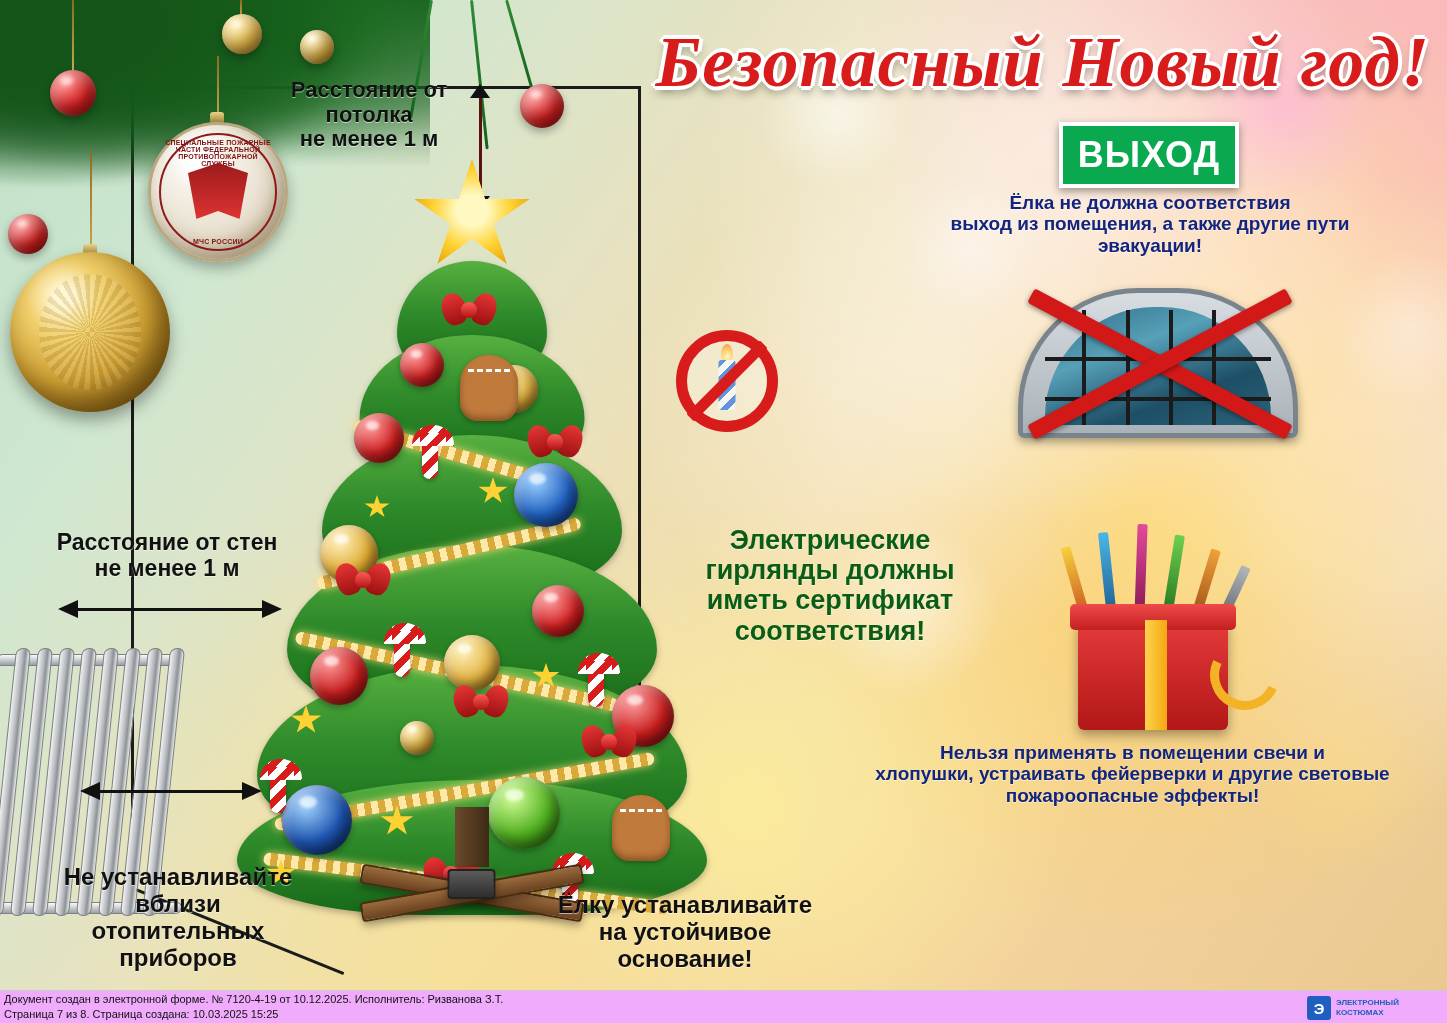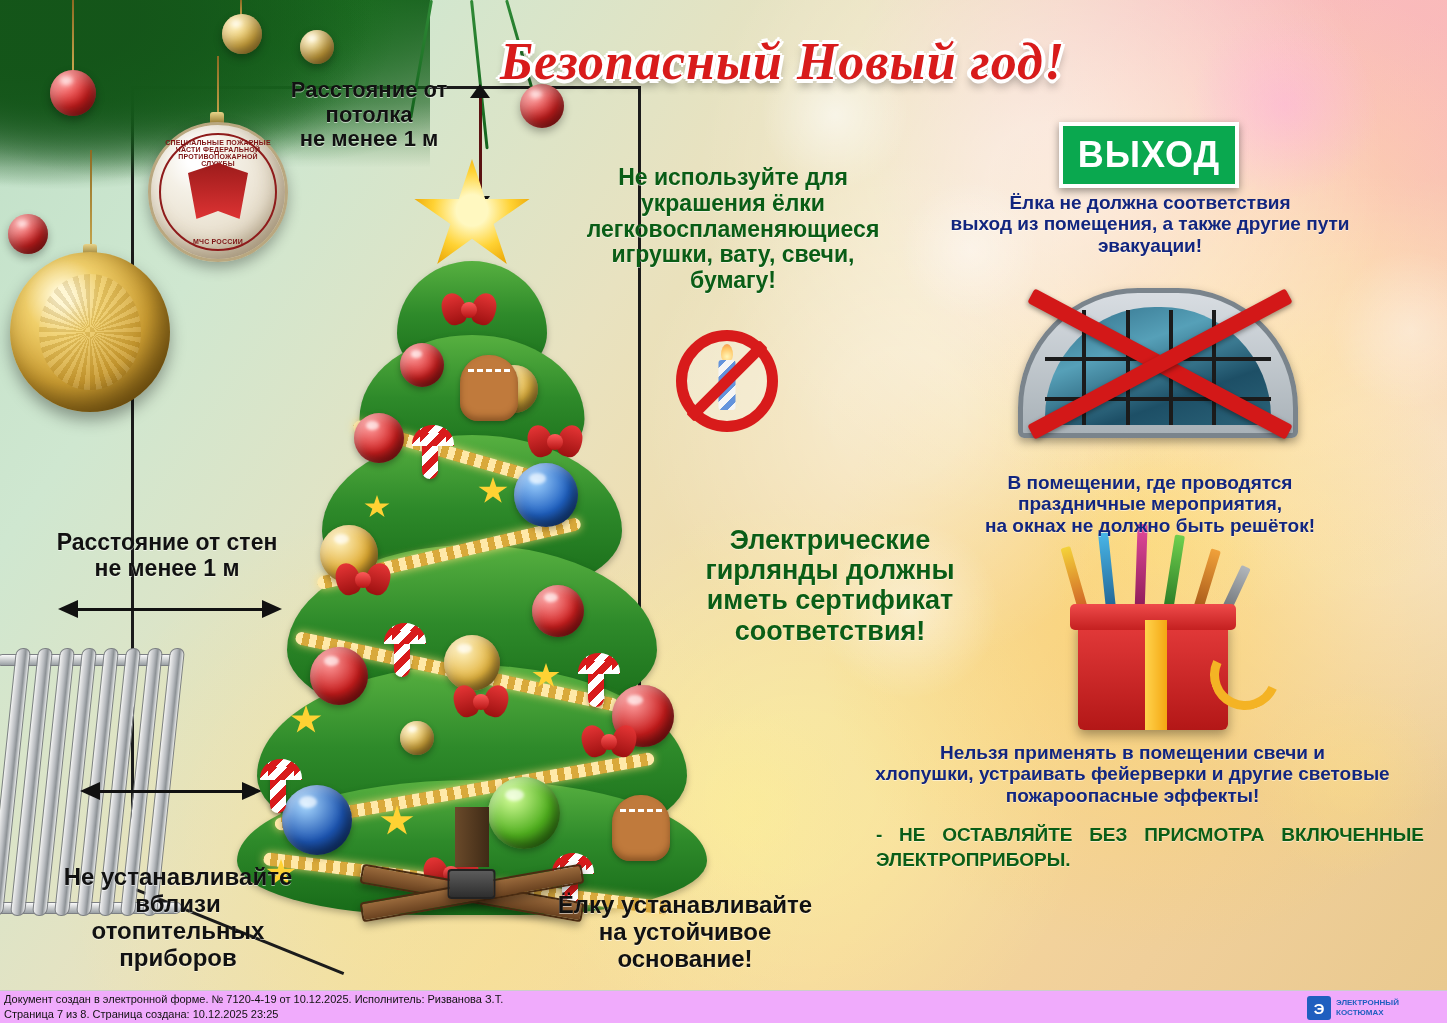--- a/index.html
+++ b/index.html
@@ -85,21 +85,21 @@
   
   .txtblk { position:absolute; text-align:center; font-weight:bold; line-height:1.12; }
   .dark { color:#111; text-shadow: 0 1px 0 rgba(255,255,255,.55); }
   .blue { color:#12257e; text-shadow: 0 1px 0 rgba(255,255,255,.5); }
   .green { color:#0a5d16; text-shadow: 0 1px 0 rgba(255,255,255,.5); }
 
   
   .title {
     position:absolute; left:500px; top:16px; width:930px; height:96px;
     font-family: "Liberation Serif", serif; font-weight:bold; font-style:italic;
-    font-size:52px; line-height:92px; text-align:left; color:#d81b1b;
+    font-size:72px; line-height:92px; text-align:right; color:#d81b1b;
     letter-spacing:1px;
     text-shadow:
       -2px -2px 0 #fff, 2px -2px 0 #fff, -2px 2px 0 #fff, 2px 2px 0 #fff,
       -4px 0 0 #fff, 4px 0 0 #fff, 0 -4px 0 #fff, 0 4px 0 #fff,
       0 6px 10px rgba(0,0,0,.45);
     white-space: nowrap;
   }
 
   
   .exit-sign {
@@ -395,52 +395,43 @@
 
   <div class="txtblk dark" style="left:540px;top:892px;width:290px;font-size:24px;white-space:pre-line;">Ёлку устанавливайте
 на устойчивое
 основание!</div>
 
   <div class="txtblk dark" style="left:48px;top:864px;width:260px;font-size:24px;white-space:pre-line;">Не устанавливайте
 вблизи
 отопительных
 приборов</div>
 
-  <div class="txtblk green" style="left:548px;top:165px;width:370px;font-size:23px;white-space:pre-line;">Не используйте для
-украшения ёлки
-легковоспламеняющиеся
-игрушки, вату, свечи,
-бумагу!</div>
 
   <div class="txtblk green" style="left:680px;top:525px;width:300px;font-size:27px;white-space:pre-line;">Электрические
 гирлянды должны
 иметь сертификат
 соответствия!</div>
 
   <div class="txtblk blue" style="left:930px;top:192px;width:440px;font-size:19px;white-space:pre-line;">Ёлка не должна соответствия
 выход из помещения, а также другие пути
 эвакуации!</div>
 
-  <div class="txtblk blue" style="left:935px;top:472px;width:430px;font-size:19px;white-space:pre-line;">В помещении, где проводятся
-праздничные мероприятия,
-на окнах не должно быть решёток!</div>
 
   <div class="txtblk blue" style="left:860px;top:742px;width:545px;font-size:19px;white-space:pre-line;">Нельзя применять в помещении свечи и
 хлопушки, устраивать фейерверки и другие световые
 пожароопасные эффекты!</div>
 
   <div style="position:absolute;left:876px;top:820px;width:548px;">
-    <div style="color:#0a5d16;font-size:19px;font-weight:bold;line-height:25px;text-align:justify;text-shadow:0 1px 0 rgba(255,255,255,.5);margin-top:2px;">- НЕ ОСТАВЛЯЙТЕ БЕЗ ПРИСМОТРА ВКЛЮЧЕННЫЕ ЭЛЕКТРОПРИБОРЫ.</div>
   </div>
 
 </div>
 
 <div id="footer">
   <div class="ftxt" style="top:1px;">Документ создан в электронной форме. № 7120-4-19 от 10.12.2025. Исполнитель: Ризванова З.Т.</div>
-  <div class="ftxt" style="top:16px;">Страница 7 из 8. Страница создана: 10.12.2025 23:25</div>
+  <div class="ftxt" style="top:16px;">Страница 7 из 8. Страница создана: 10.03.2025 15:25</div>
   <div class="tat-logo">
     <div class="mark">Э</div>
     <div>
       <div class="tl">ЭЛЕКТРОННЫЙ</div>
       <div class="tl">КОСТЮМАХ</div>
     </div>
   </div>
 </div>
 
 </body></html>

